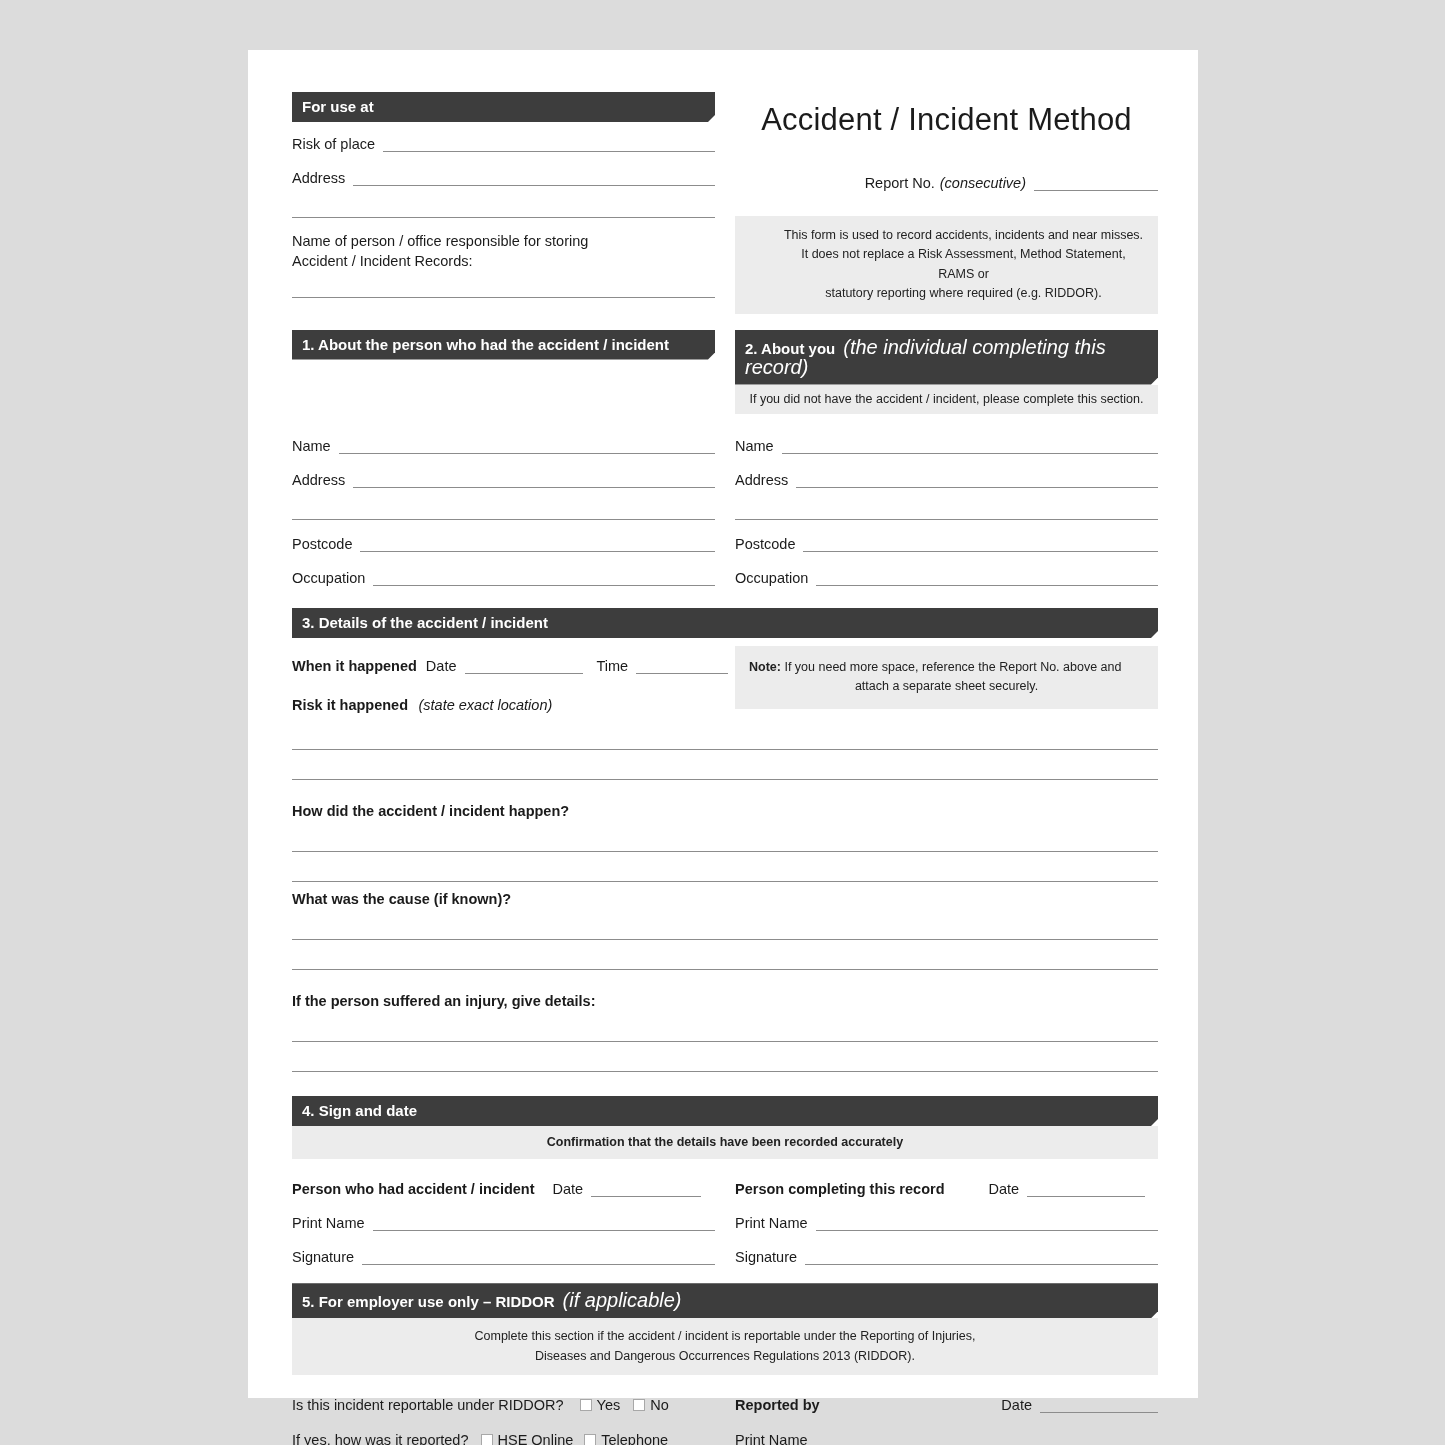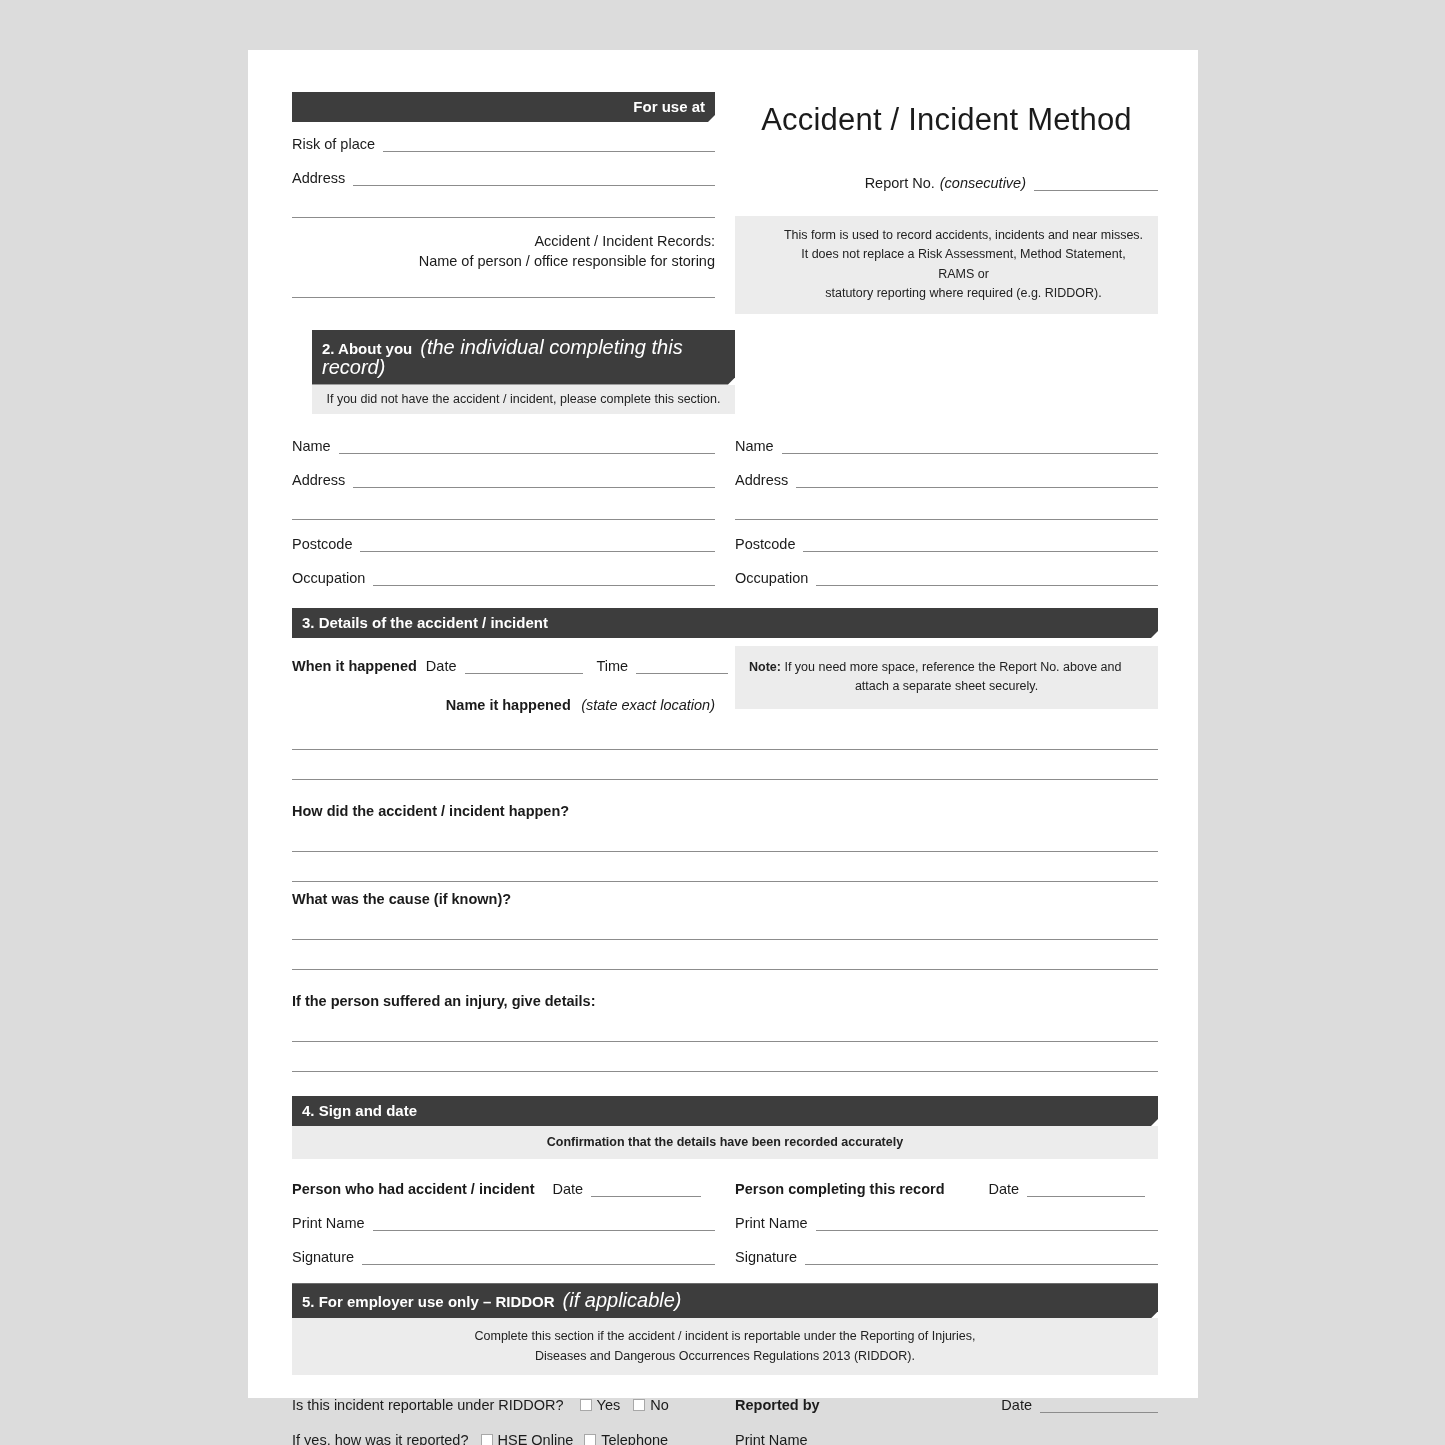--- a/index.html
+++ b/index.html
@@ -66,21 +66,21 @@
     margin-left:8px;
   }
   .line.fixed{flex:0 0 auto;}
   .fullline{
     border-bottom:1.4px solid #8c8c8c;
     height:1px;
     width:100%;
   }
 
   .cols{display:flex;}
-  .colL{width:423px;text-align:right;}
+  .colL{width:423px;}
   .colR{width:423px;margin-left:20px;}
 
   
   .cb{
     display:inline-block;
     width:12px;height:12px;
     border:1.4px solid #a8a8a8;
     background:#fff;
     box-sizing:border-box;
     vertical-align:-1px;
@@ -117,22 +117,22 @@
       <div class="row" style="margin-top:18px;">
         <span class="lbl">Address</span>
         <span class="line"></span>
       </div>
 
       <div style="margin-top:30px;">
         <div class="fullline"></div>
       </div>
 
       <div style="margin-top:13px;font-size:14.5px;line-height:1.4;">
+        <div>Name of person / office responsible for storing</div>
         <div>Accident / Incident Records:</div>
-        <div>Name of person / office responsible for storing</div>
       </div>
 
       <div style="margin-top:24px;">
         <div class="fullline"></div>
       </div>
     </div>
 
     <div class="colR">
       <div class="title" style="margin-top:12px;">Accident / Incident Method</div>
 
@@ -144,20 +144,25 @@
 
       <div class="note" style="margin-top:25px;padding-left:48px;">
         <div>This form is used to record accidents, incidents and near misses.</div>
         <div>It does not replace a Risk Assessment, Method Statement, RAMS or</div>
         <div>statutory reporting where required (e.g. RIDDOR).</div>
       </div>
     </div>
   </div>
 
   <div class="cols" style="margin-top:16px;">
+    <div class="colL">
+      <div class="bar">
+        <span>1. About the person who had the accident / incident</span>
+      </div>
+    </div>
     <div class="colR">
       <div class="bar">
         <span>2. About you</span><span class="sub">(the individual completing this record)</span>
       </div>
       <div class="note" style="padding:5px 8px;font-size:12.5px;">If you did not have the accident / incident, please complete this section.</div>
     </div>
   </div>
 
   <div class="cols" style="margin-top:24px;">
 
@@ -214,21 +219,21 @@
     <div class="cols" style="margin-top:0;">
       <div class="colL">
         <div class="row" style="margin-top:20px;">
           <span class="lbl b">When it happened</span>
           <span class="lbl" style="margin-left:9px;">Date</span>
           <span class="line fixed" style="width:118px;"></span>
           <span class="lbl" style="margin-left:14px;">Time</span>
           <span class="line fixed" style="width:92px;"></span>
         </div>
         <div style="margin-top:22px;">
-          <span class="lbl b">Name it happened</span>
+          <span class="lbl b">Risk it happened</span>
           <span class="lbl" style="font-style:italic;margin-left:6px;">(state exact location)</span>
         </div>
       </div>
 
       <div class="colR">
         <div class="note left" style="margin-top:8px;padding:12px 14px;">
           <div style="text-indent:0;">
             <b>Note:</b>
             <span>If you need more space, reference the Report No. above and</span>
           </div>

